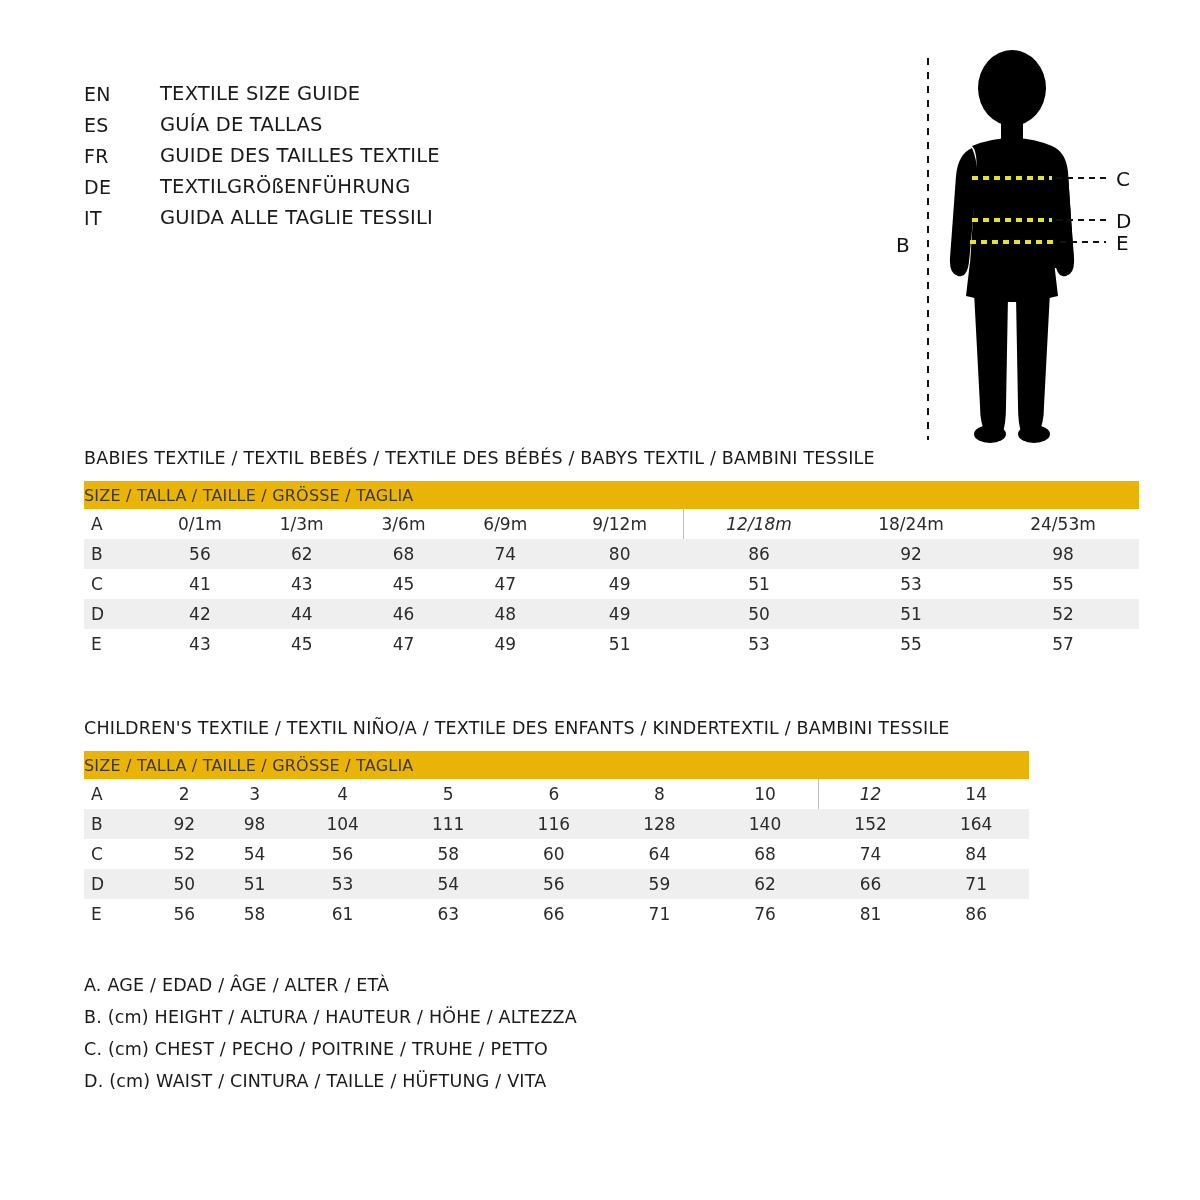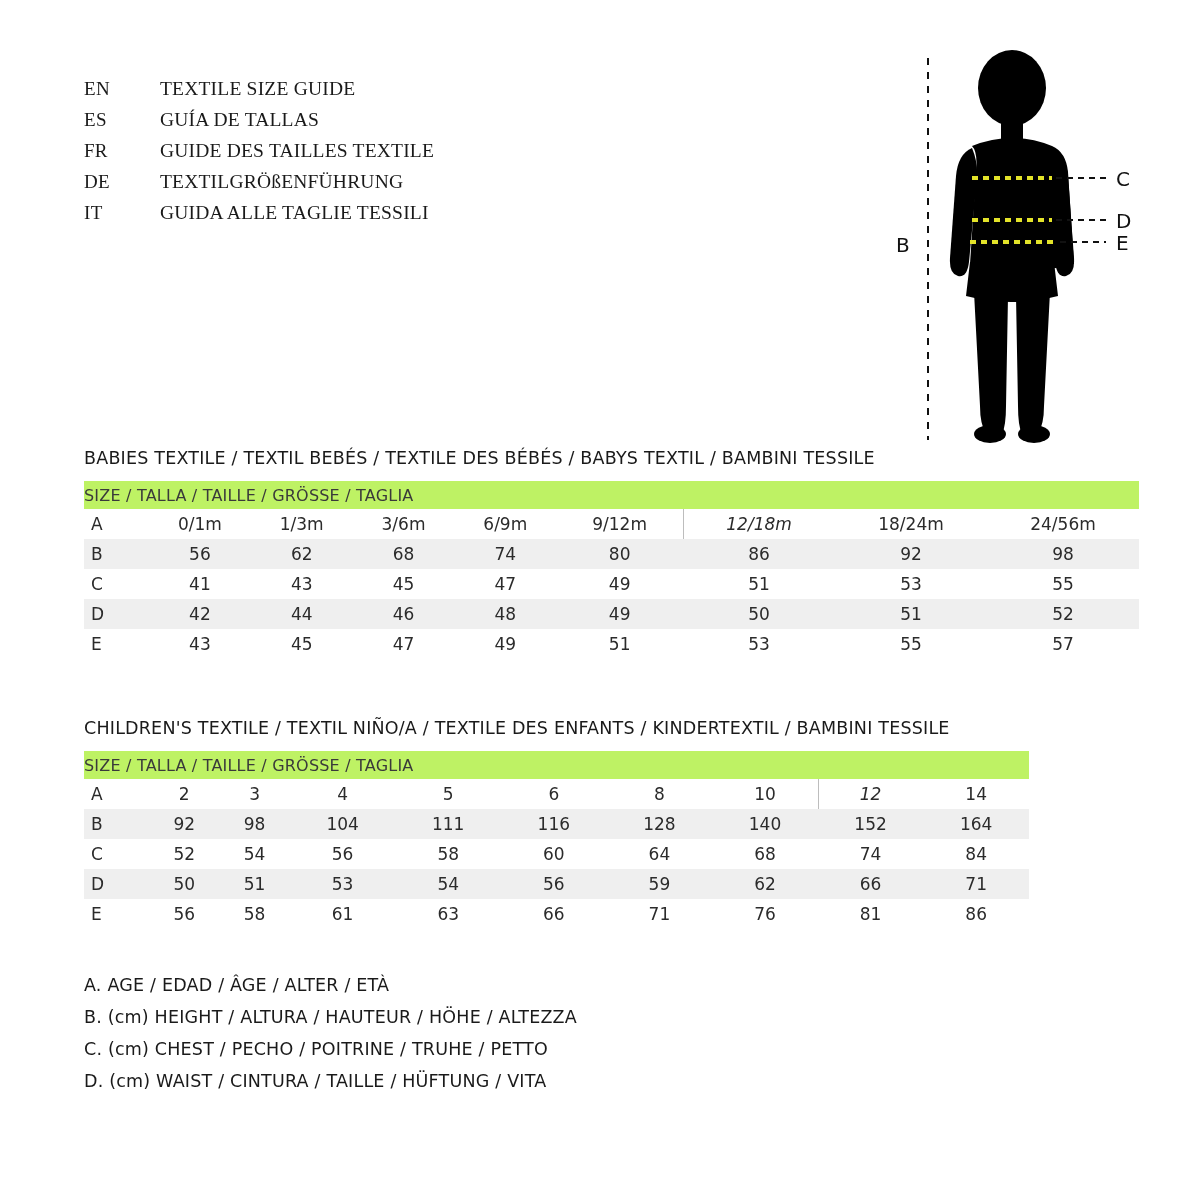--- a/index.html
+++ b/index.html
@@ -18,23 +18,22 @@
 
   
   #header-langs {
     position: absolute;
     left: 84px;
     top: 78px;
     width: 620px;
   }
   .lang-row {
     display: flex;
-    align-items: flex-start;
+    align-items: center;
     height: 31px;
-    font-family: Liberation Serif, serif;
   }
   .lang-code {
     width: 76px;
     font-size: 19px;
     letter-spacing: .3px;
     color: #1a1a1a;
   }
   .lang-text {
     font-size: 19.5px;
     letter-spacing: .2px;
@@ -67,21 +66,21 @@
   table.size-table {
     border-collapse: collapse;
     font-size: 17px;
     color: #2b2b2b;
   }
   table.size-table td, table.size-table th {
     padding: 0;
     font-weight: normal;
   }
   .hdr-row td {
-    background: #bef264;
+    background: #eab308;
     color: #3a3a3a;
     font-size: 16px;
     height: 28px;
     text-align: left;
     padding-left: 7px;
     letter-spacing: .2px;
   }
   .row-label {
     width: 58px;
     text-align: left;
@@ -192,21 +191,21 @@
       </tr>
       <tr class="data-row plain">
         <td class="row-label">A</td>
         <td>0/1m</td>
         <td>1/3m</td>
         <td>3/6m</td>
         <td>6/9m</td>
         <td>9/12m</td>
         <td class="vsep">12/18m</td>
         <td>18/24m</td>
-        <td>24/56m</td>
+        <td>24/53m</td>
       </tr>
       <tr class="data-row alt">
         <td class="row-label">B</td>
         <td>56</td>
         <td>62</td>
         <td>68</td>
         <td>74</td>
         <td>80</td>
         <td>86</td>
         <td>92</td>

